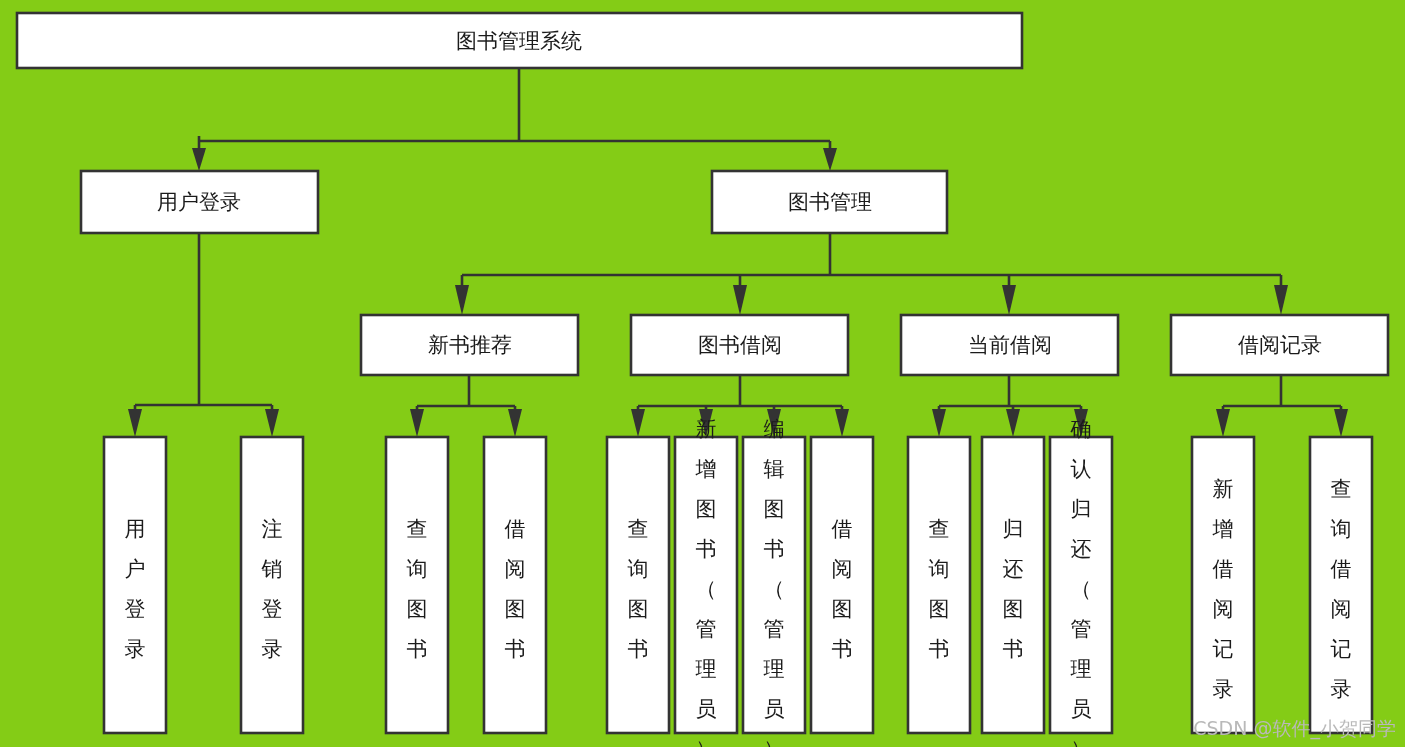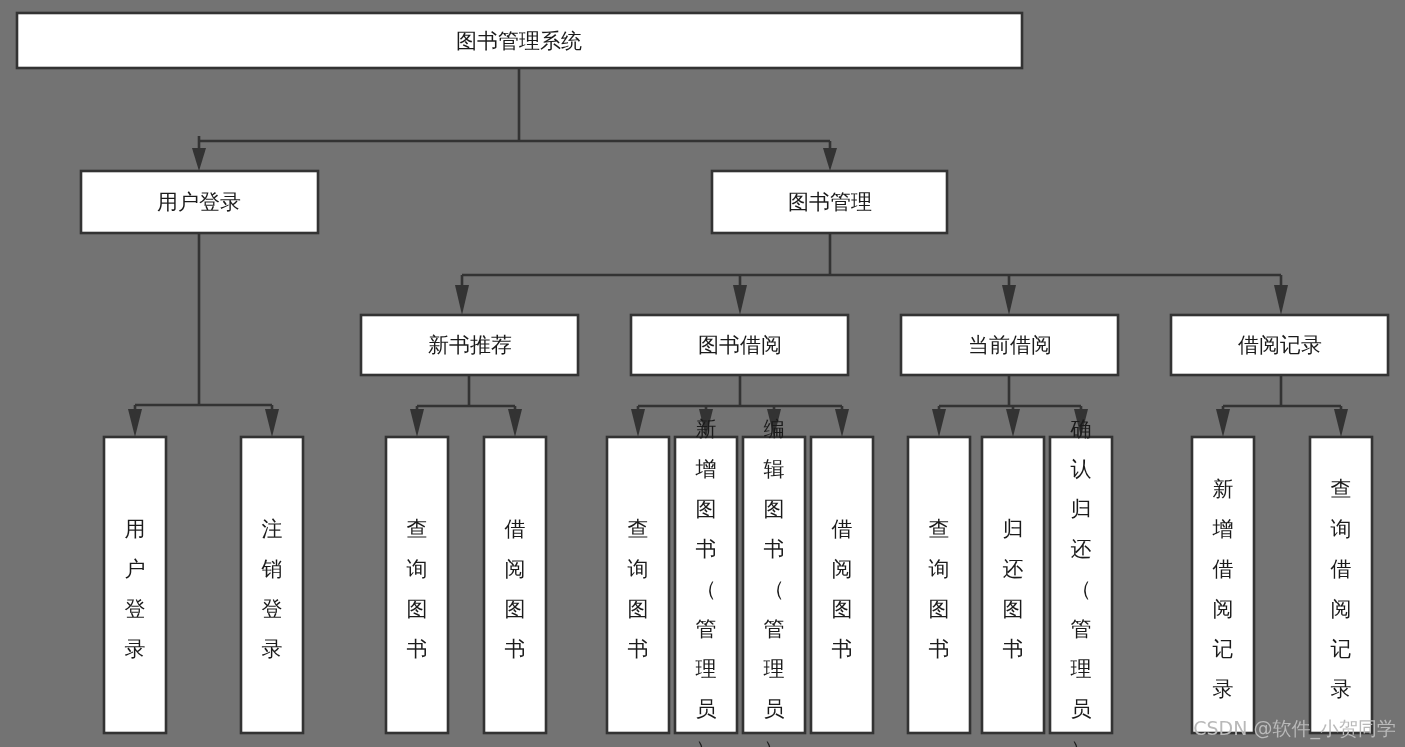--- a/index.html
+++ b/index.html
@@ -7,21 +7,21 @@
     padding: 0;
     background: #ffffff;
   }
   body {
     font-family: "DejaVu Sans", "Liberation Sans", sans-serif;
   }
   #diagram-root {
     position: relative;
     width: 1405px;
     height: 747px;
-    background: #737373;
+    background: #84cc16;
     overflow: hidden;
   }
   svg#flow-svg {
     position: absolute;
     top: 0;
     left: 0;
     width: 1405px;
     height: 747px;
     display: block;
   }

